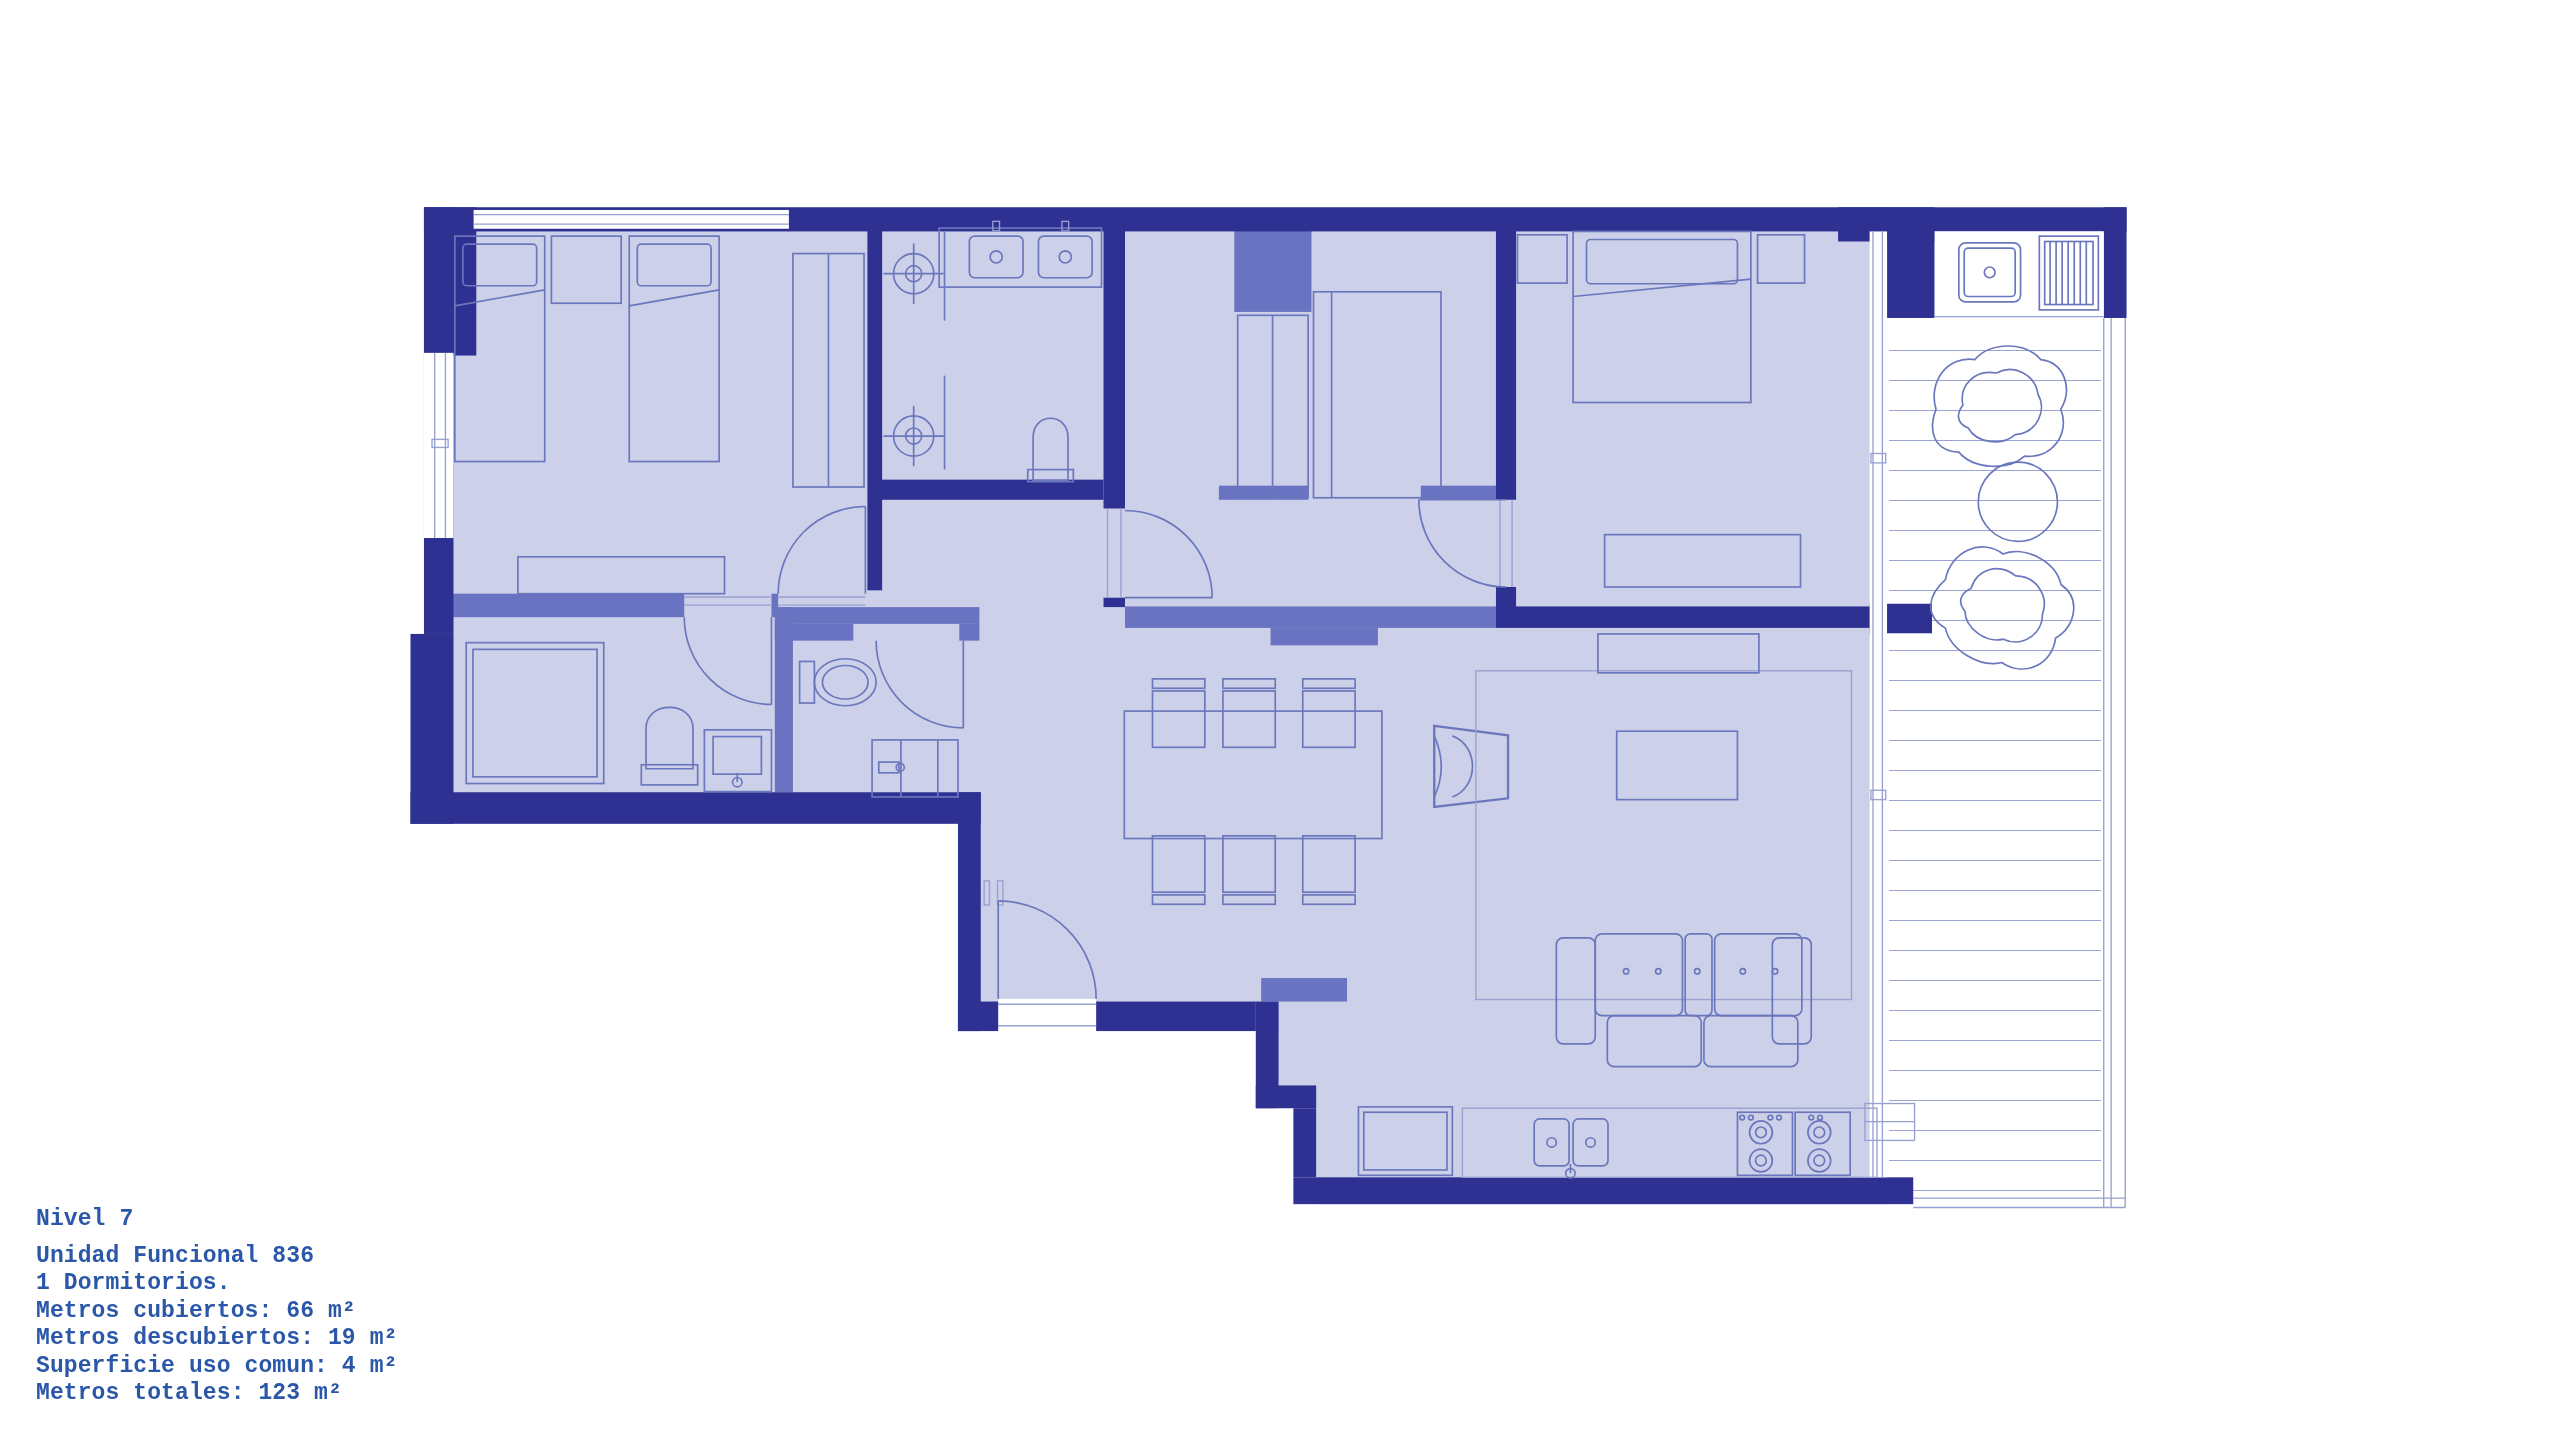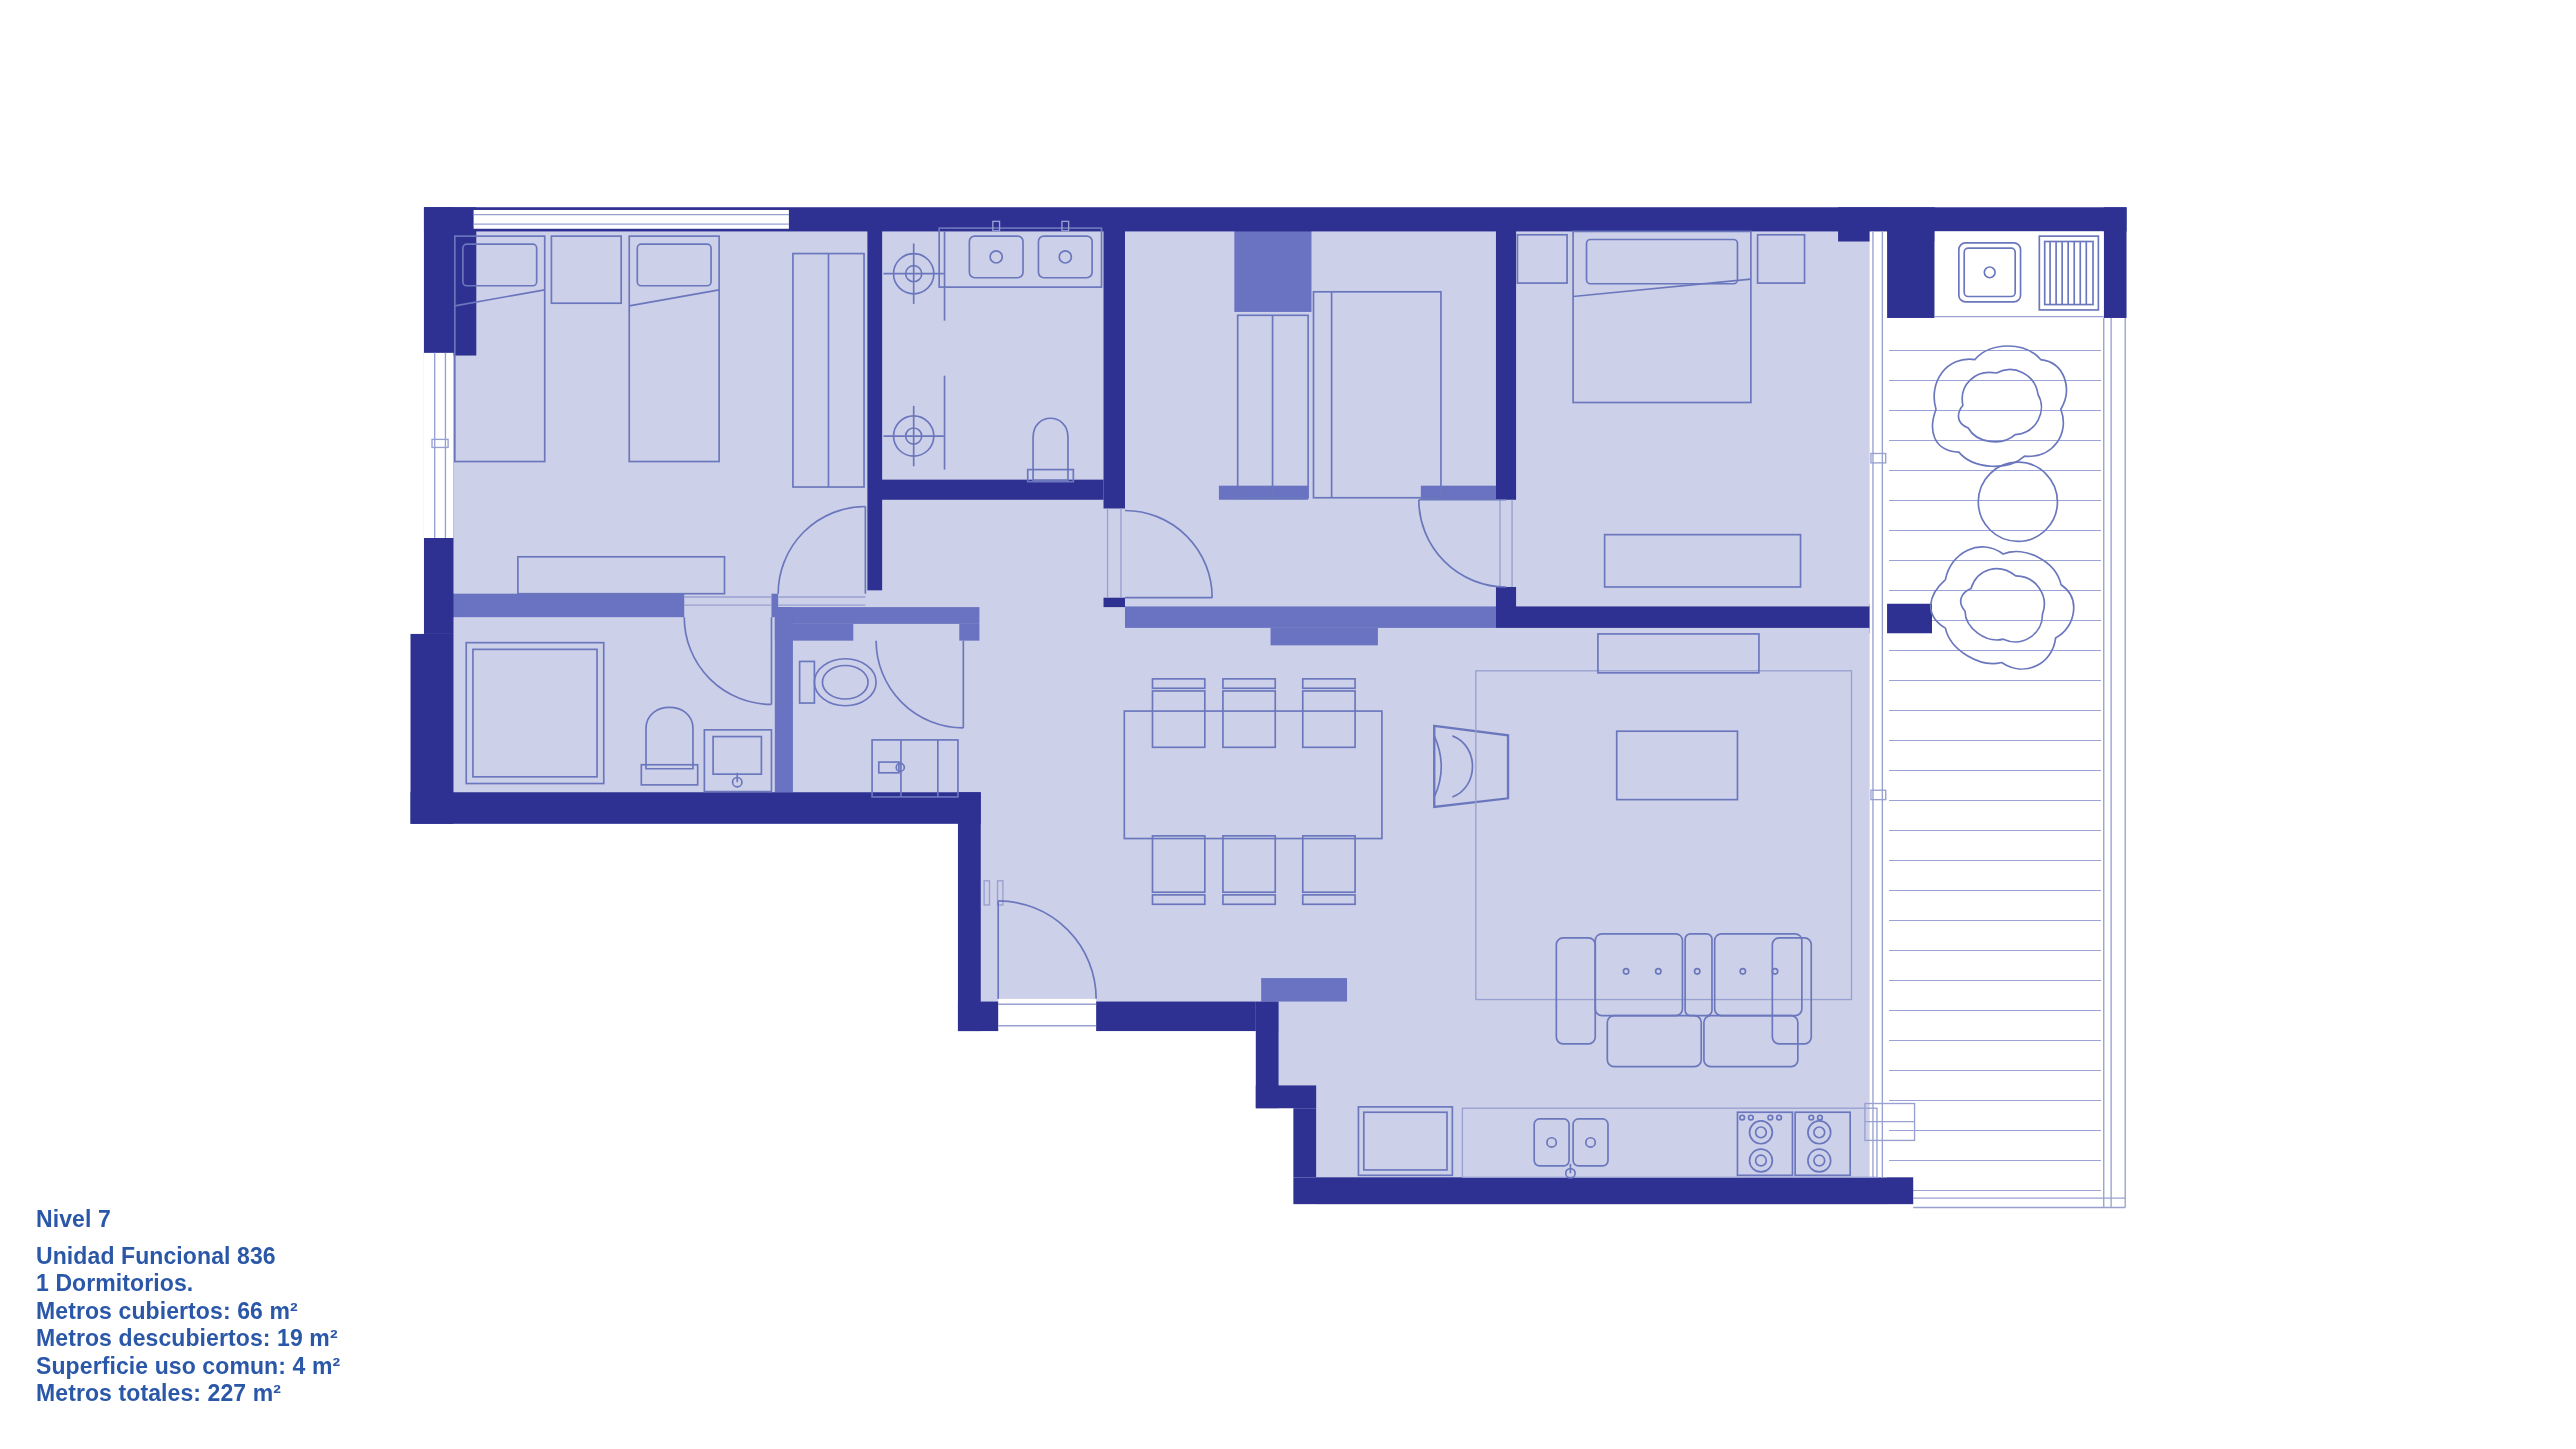--- a/index.html
+++ b/index.html
@@ -1,17 +1,17 @@
 <!DOCTYPE html>
 <html style="font-size:10.7px"><head>
 <meta charset="utf-8">
 <style>
   html,body{margin:0;padding:0;background:#ffffff;}
   .stage{position:relative;width:2576px;height:1449px;background:#ffffff;overflow:hidden;
-         font-family:Liberation Sans, sans-serif;}
+         font-family:Liberation Mono, monospace;}
   
   .deck{position:absolute;left:1889px;top:321px;width:212px;height:883px;
         background:repeating-linear-gradient(180deg,#ffffff 0px,#ffffff 29px,#9aa3d4 29px,#9aa3d4 30px);}
   svg.plan{position:absolute;left:0;top:0;width:2576px;height:1449px;}
   
   .w{fill:#2e3192;}            
   .m{fill:#6973c1;}            
   .floor{fill:#cdd0e9;}        
   .wh{fill:#ffffff;}
   .f{fill:none;stroke:#6b77bd;stroke-width:2.5;}
@@ -318,17 +318,17 @@
     </g>
   </svg>
 
   <div class="info">
     <div class="lvl">Nivel 7</div>
     <div>Unidad Funcional 836</div>
     <div>1 Dormitorios.</div>
     <div>Metros cubiertos: 66 m²</div>
     <div>Metros descubiertos: 19 m²</div>
     <div>Superficie uso comun: 4 m²</div>
-    <div>Metros totales: 227 m²</div>
+    <div>Metros totales: 123 m²</div>
   </div>
 
 </div>
 
 
 </body></html>

